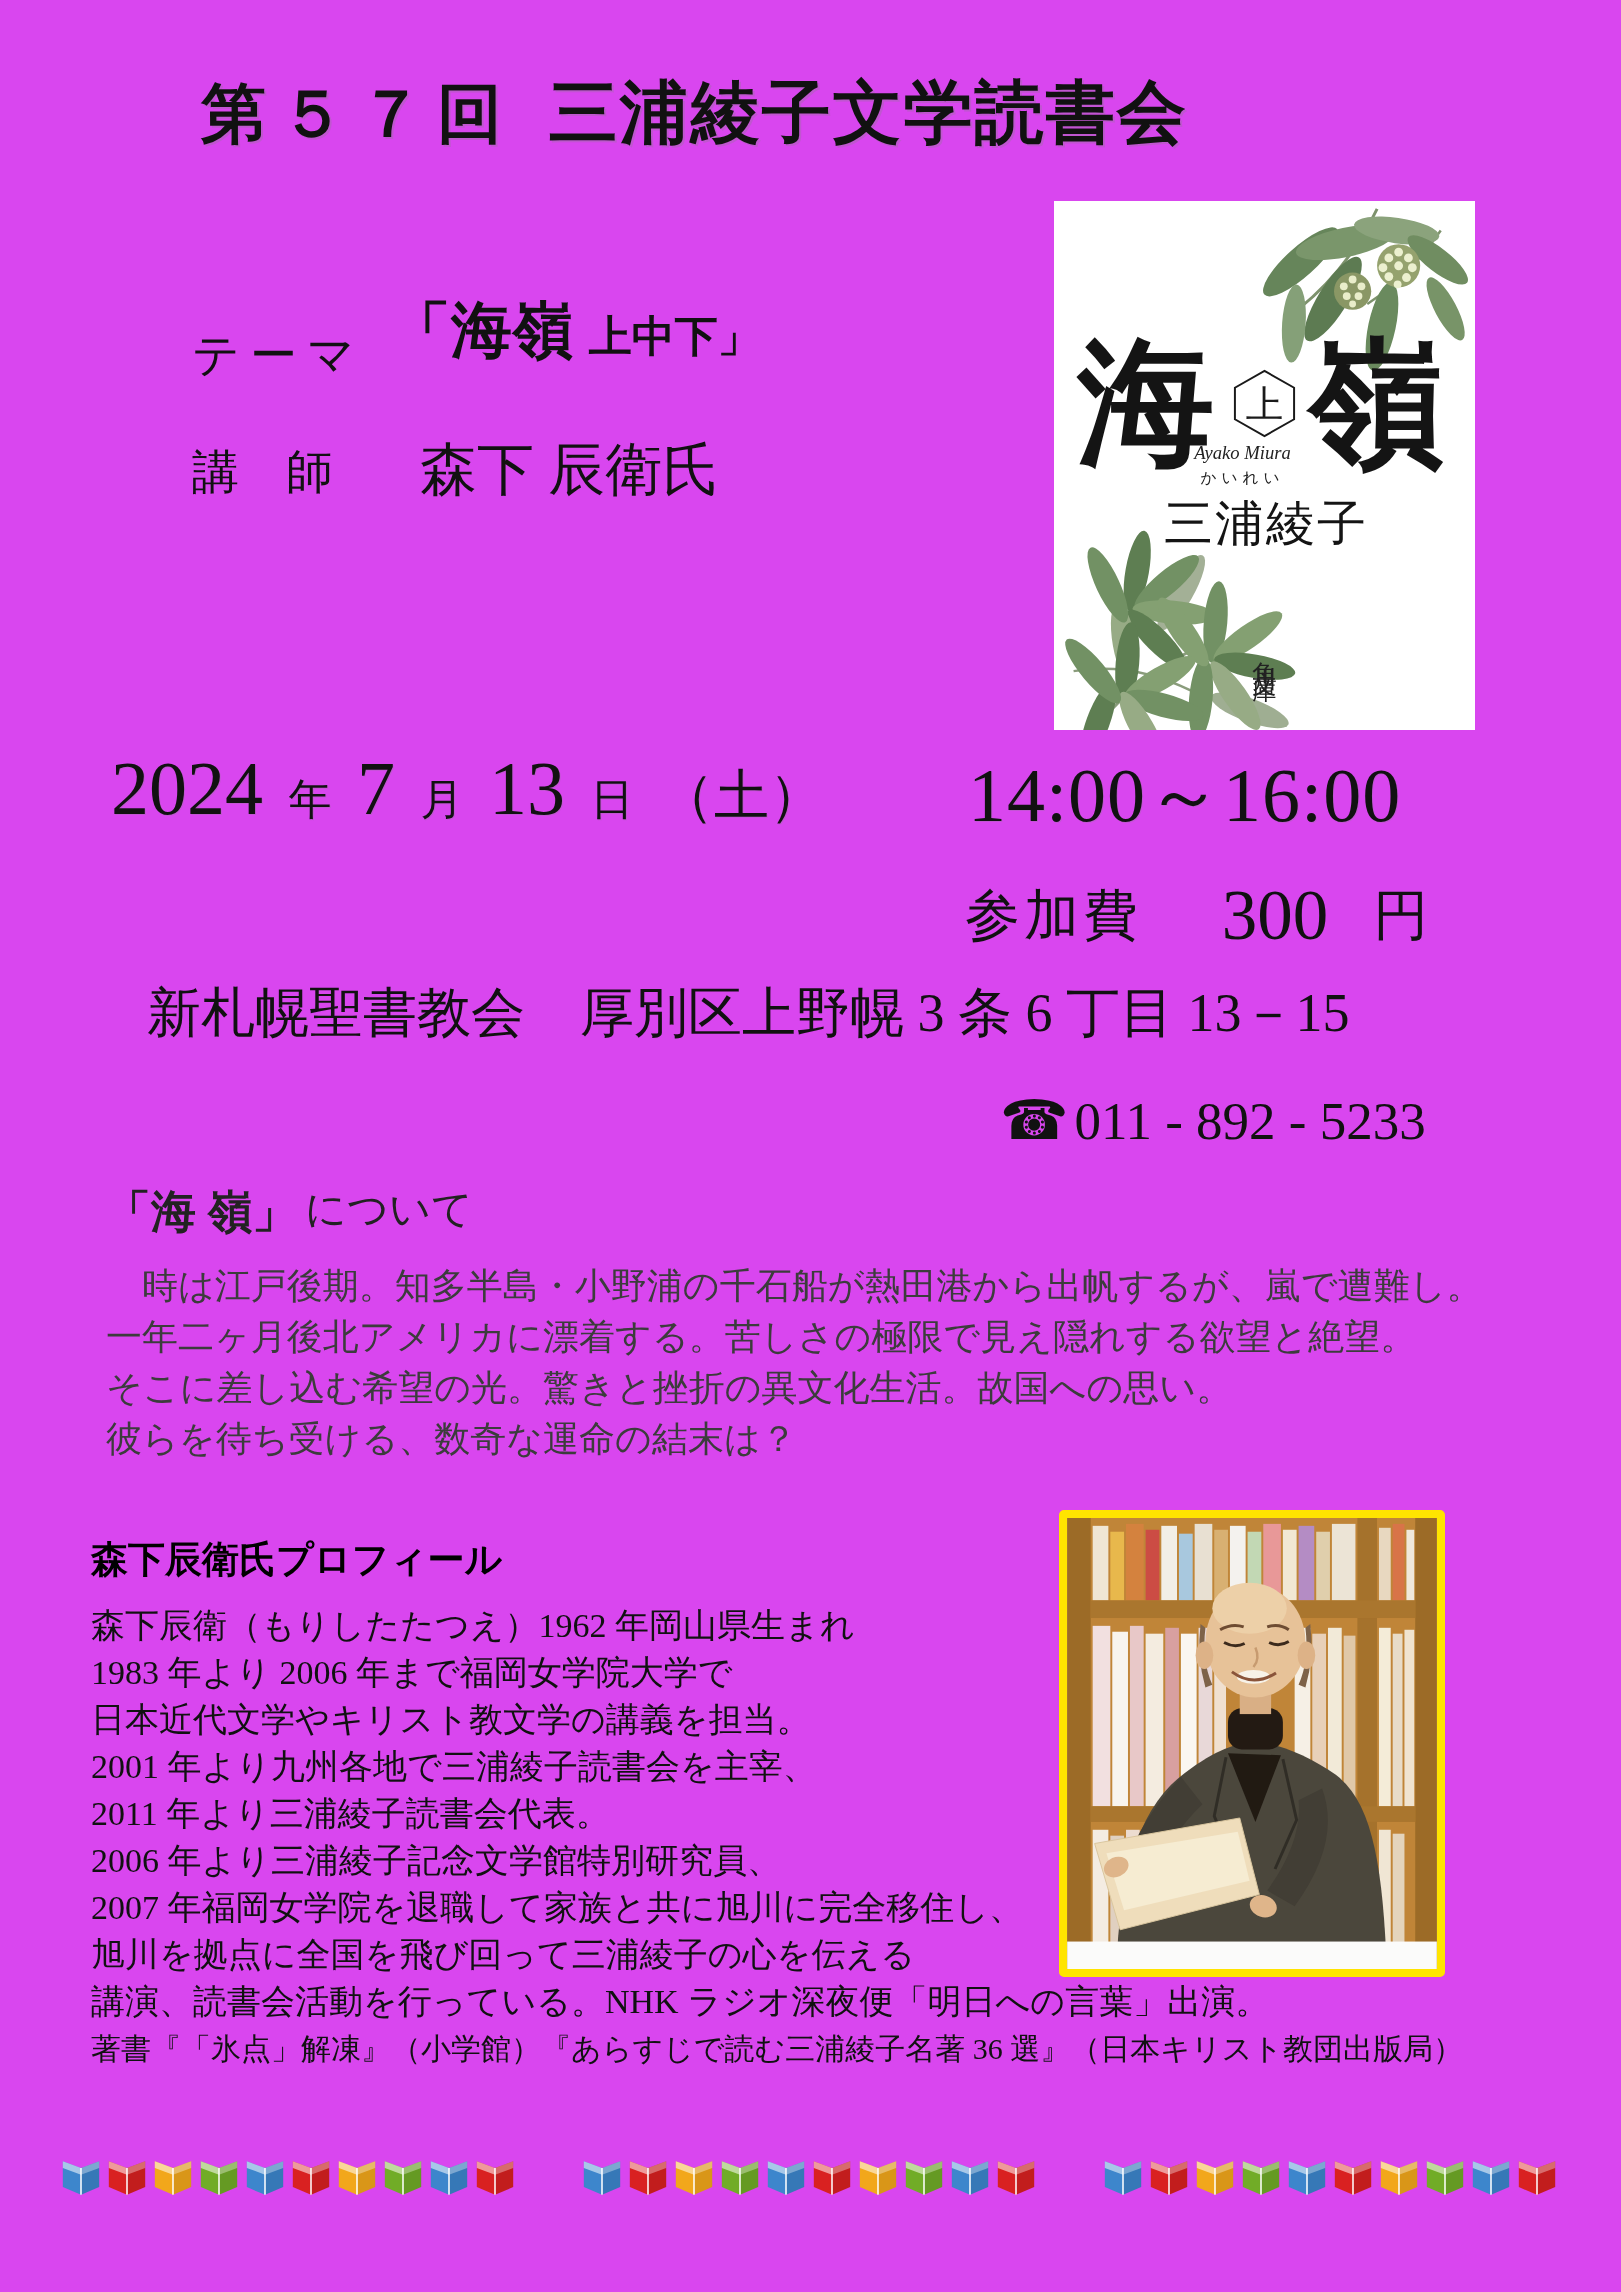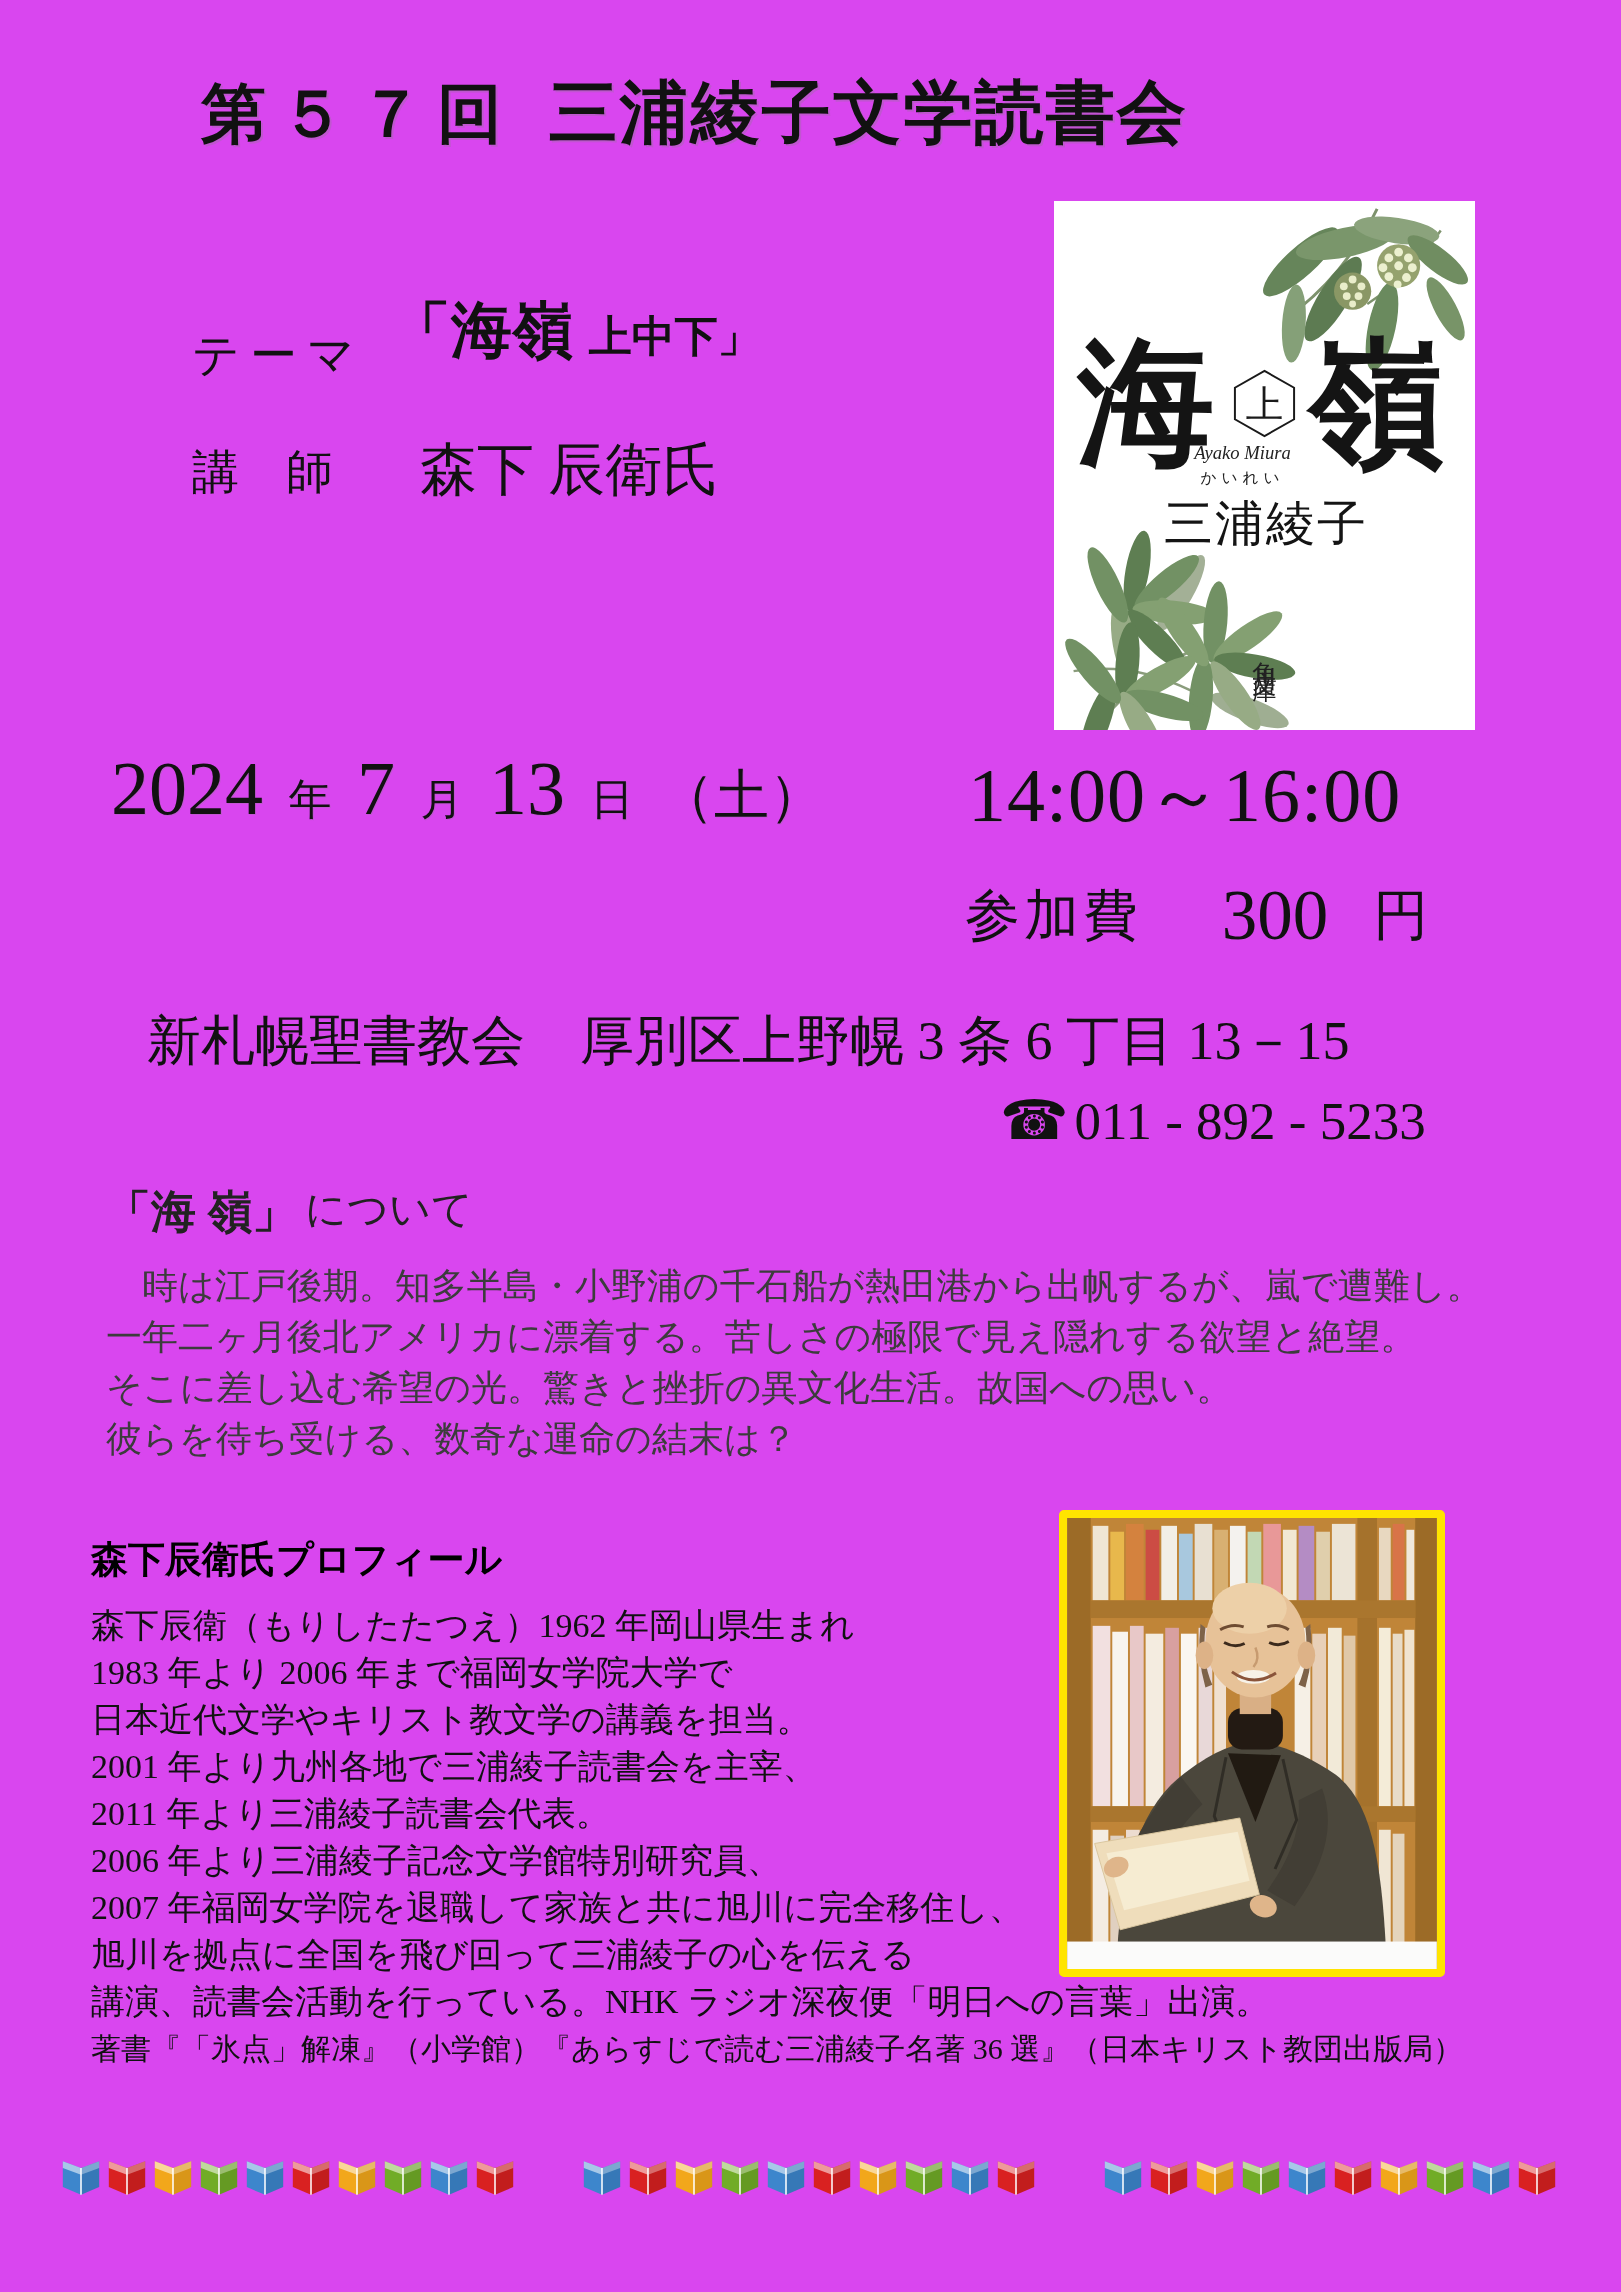--- a/index.html
+++ b/index.html
@@ -29,21 +29,21 @@
   .d-unit{font-size:43px;}
   .d-week{font-size:55px;}
   .time{left:968px;top:745px;font-size:76px;letter-spacing:1px;
         text-shadow:1px 1px 0 rgba(130,130,130,.25);}
 
   .fee-row{left:965px;top:875px;display:flex;align-items:center;}
   .fee-label{font-size:55px;letter-spacing:3.9px;}
   .fee-amount{font-size:71px;margin-left:80px;}
   .fee-unit{font-size:55px;margin-left:45px;}
 
-  .venue-row{left:147px;top:977px;display:flex;align-items:baseline;gap:55px;font-size:54px;margin-top:28px;}
+  .venue-row{left:147px;top:977px;display:flex;align-items:baseline;gap:55px;font-size:54px;}
   .phone-row{left:1000px;top:1088px;display:flex;align-items:baseline;gap:5.9px;}
   .phone-icon{font-size:55px;}
   .phone-number{font-size:53px;}
 
   
   .about-heading{left:106px;top:1182px;display:flex;align-items:flex-start;gap:7.8px;color:#222;}
   .ah-title{font-size:45px;font-weight:700;}
   .ah-suffix{font-size:41px;}
   .desc{left:106px;top:1260px;font-family:"Liberation Sans", sans-serif;color:#3c3c3c;}
   .desc .dline{font-size:36px;line-height:51px;white-space:pre;}

